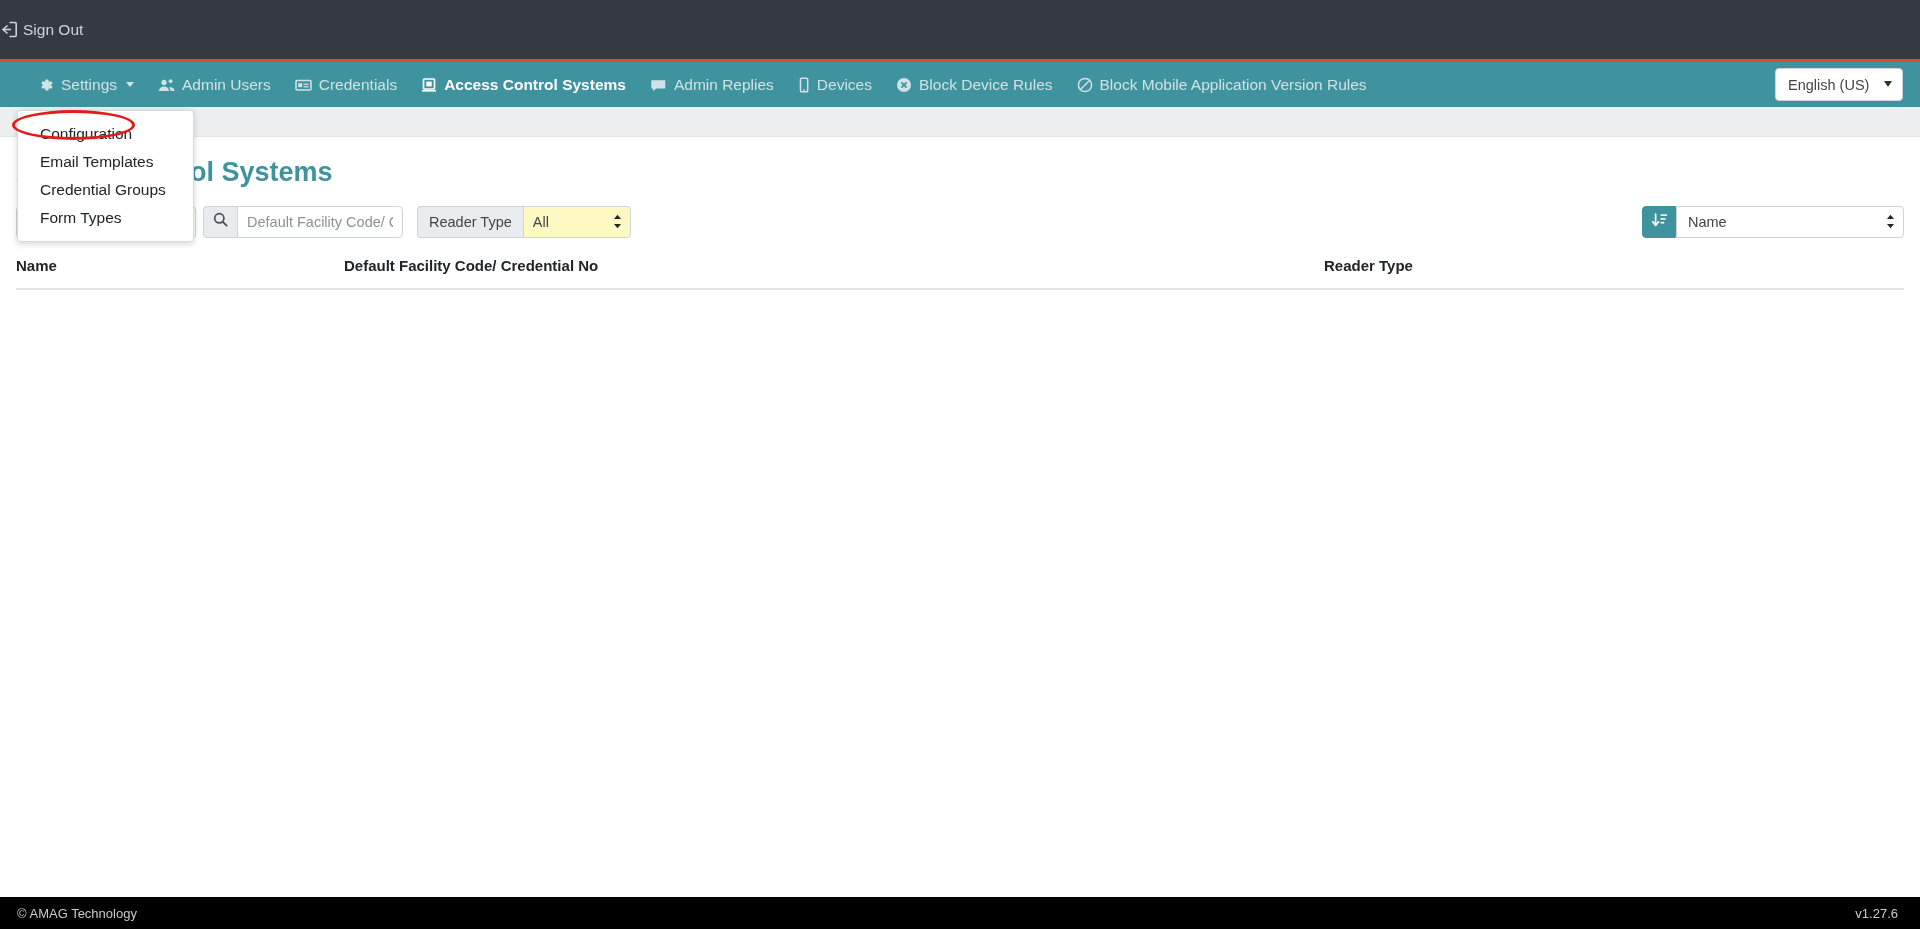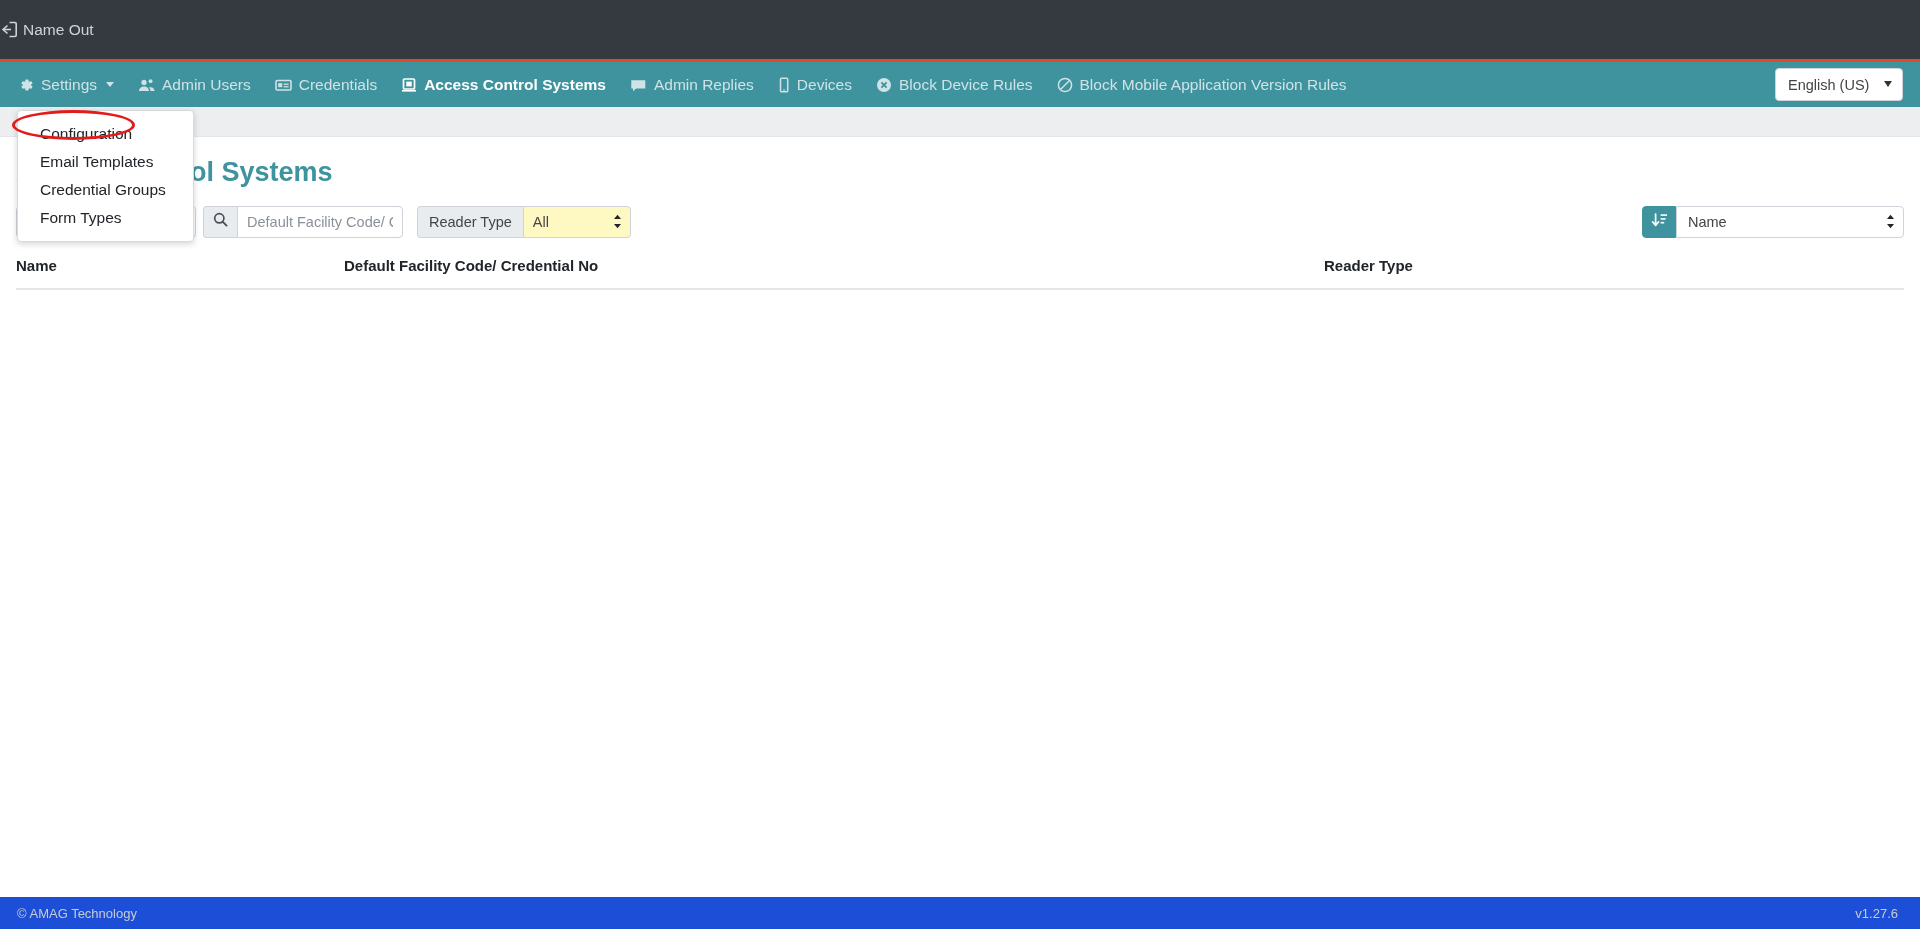--- a/index.html
+++ b/index.html
@@ -43,21 +43,21 @@
   .signout svg { display: block; }
 
   
   .navbar {
     position: absolute; left: 0; top: 59px;
     width: 1920px; height: 48px;
     background: #3f939e;
     border-top: 3px solid #e04b25;
     display: flex; align-items: center;
   }
-  .nav-items { display: flex; align-items: flex-start; height: 100%; }
+  .nav-items { display: flex; align-items: flex-start; height: 100%; margin-left: 20px; }
   .nav-item {
     display: flex; align-items: center; gap: 7px;
     color: #cfe3e6; font-size: 15.5px;
     padding: 0 12px; height: 100%;
     cursor: pointer; white-space: nowrap;
     text-decoration: none;
   }
   .nav-item:first-child { padding-left: 18px; }
   .nav-item.active { color: #ffffff; font-weight: bold; }
   .nav-item .nic { display: flex; align-items: center; }
@@ -194,21 +194,21 @@
     background: #3f939e; color: #fff;
     border: none; border-radius: 4px;
     font-size: 16px; font-family: "Liberation Sans", sans-serif;
     padding: 11px 17px; cursor: pointer;
   }
 
   
   .footer {
     position: absolute; left: 0; top: 897px;
     width: 1920px; height: 32px;
-    background: #1d4ed8;
+    background: #000000;
     display: flex; align-items: center;
     justify-content: space-between;
     color: #c7ccd1; font-size: 13px;
   }
   .footer .f-left { margin-left: 17px; }
   .footer .f-right { margin-right: 22px; }
 
   
   .dropdown {
     position: absolute; left: 17px; top: 110px;
@@ -244,21 +244,21 @@
 <div class="topbar">
 
   <a class="signout" href="#">
     <span>
       <svg width="17" height="17" viewBox="0 0 17 17">
         <path d="M9.5 1.5 H15 a1.2 1.2 0 0 1 1.2 1.2 v11.6 a1.2 1.2 0 0 1 -1.2 1.2 H9.5" fill="none" stroke="#cfd3d7" stroke-width="1.6"></path>
         <path d="M7.5 4.5 L3 8.5 L7.5 12.5" fill="none" stroke="#cfd3d7" stroke-width="1.6"></path>
         <path d="M3 8.5 H11" stroke="#cfd3d7" stroke-width="1.6"></path>
       </svg>
     </span>
-    <span>Name Out</span>
+    <span>Sign Out</span>
   </a>
 </div>
 
 <div class="navbar">
   <div class="nav-items">
 
     <a class="nav-item" href="#">
       <span class="nic">
         <svg width="16" height="16" viewBox="0 0 16 16">
           <path fill="#cfe3e6" d="M8 5.1a2.9 2.9 0 1 0 0 5.8 2.9 2.9 0 0 0 0-5.8zm0 4.4a1.5 1.5 0 1 1 0-3 1.5 1.5 0 0 1 0 3z"></path>

